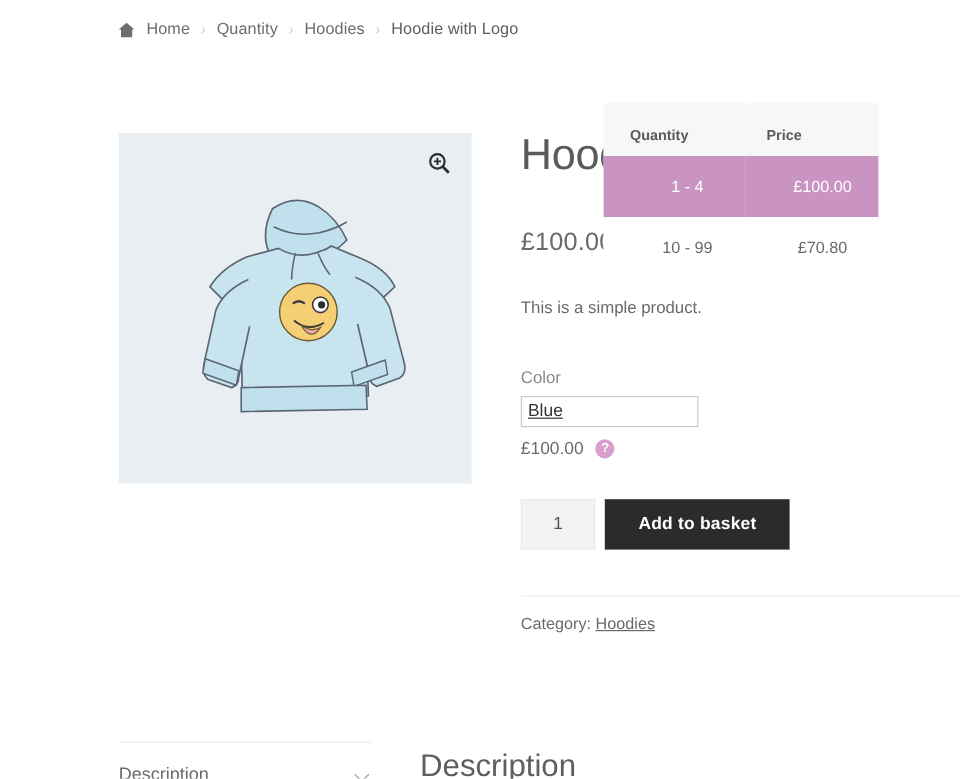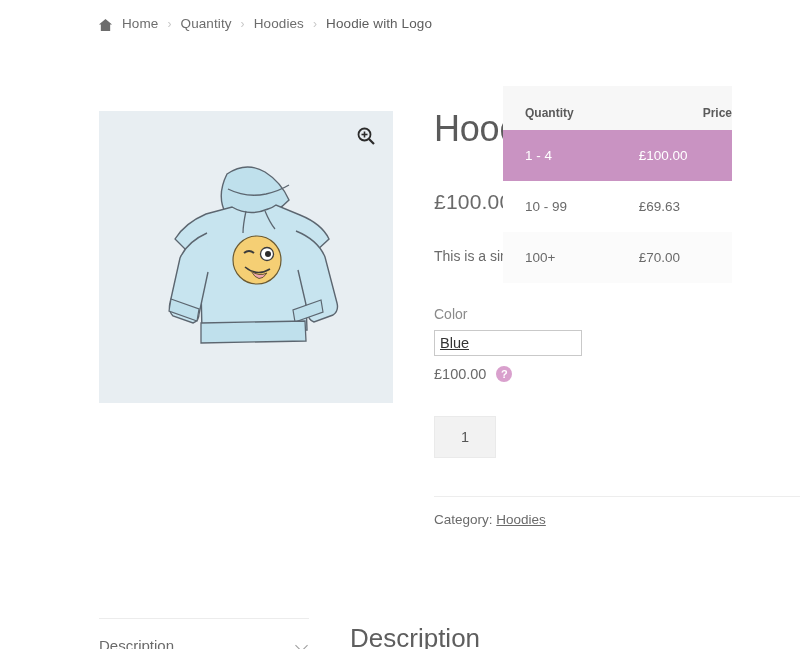--- a/index.html
+++ b/index.html
@@ -231,27 +231,27 @@
   .pricing-panel thead th {
     background: #f7f7f7;
     font-size: 12px;
     font-weight: bold;
     color: #5a5a5a;
     text-align: left;
     padding: 20px 0 10px 22px;
   }
   .pricing-panel thead th.price-col {
     padding-left: 18px;
-    text-align: right;
   }
   .pricing-panel tbody td {
     font-size: 13.5px;
     color: #6a6a6a;
     padding: 18px 0 18px 22px;
     background: #fbfbfb;
+    text-align: center;
   }
   .pricing-panel tbody td.price-col { padding-left: 18px; }
   .pricing-panel tbody tr.alt td { background: #ffffff; }
   .pricing-panel tbody tr.highlight td {
     background: #c993c2;
     color: #ffffff;
   }
 
   
   .accordion {
@@ -363,20 +363,21 @@
       </select>
     </div>
 
     <div class="variation-price-row">
       <span class="variation-price">£100.00</span>
       <span class="help-icon">?</span>
     </div>
 
     <div class="cart-row">
       <input class="qty-input" type="text" value="1" style="">
+      <button class="add-to-basket">Add to basket</button>
     </div>
 
     <div class="meta-divider"></div>
 
     <div class="product-meta">
       <div>
         <span>Category:</span>
         <a href="#">Hoodies</a>
       </div>
     </div>
@@ -390,25 +391,21 @@
           <th class="price-col">Price</th>
         </tr>
       </thead>
       <tbody>
         <tr class="highlight">
           <td>1 - 4</td>
           <td class="price-col">£100.00</td>
         </tr>
         <tr class="alt">
           <td>10 - 99</td>
-          <td class="price-col">£69.63</td>
-        </tr>
-        <tr>
-          <td>100+</td>
-          <td class="price-col">£70.00</td>
+          <td class="price-col">£70.80</td>
         </tr>
       </tbody>
     </table>
   </div>
 
   <div class="accordion">
     <div class="accordion-divider"></div>
     <div class="accordion-row">
       <span>Description</span>
       <span class="chevron"></span>

